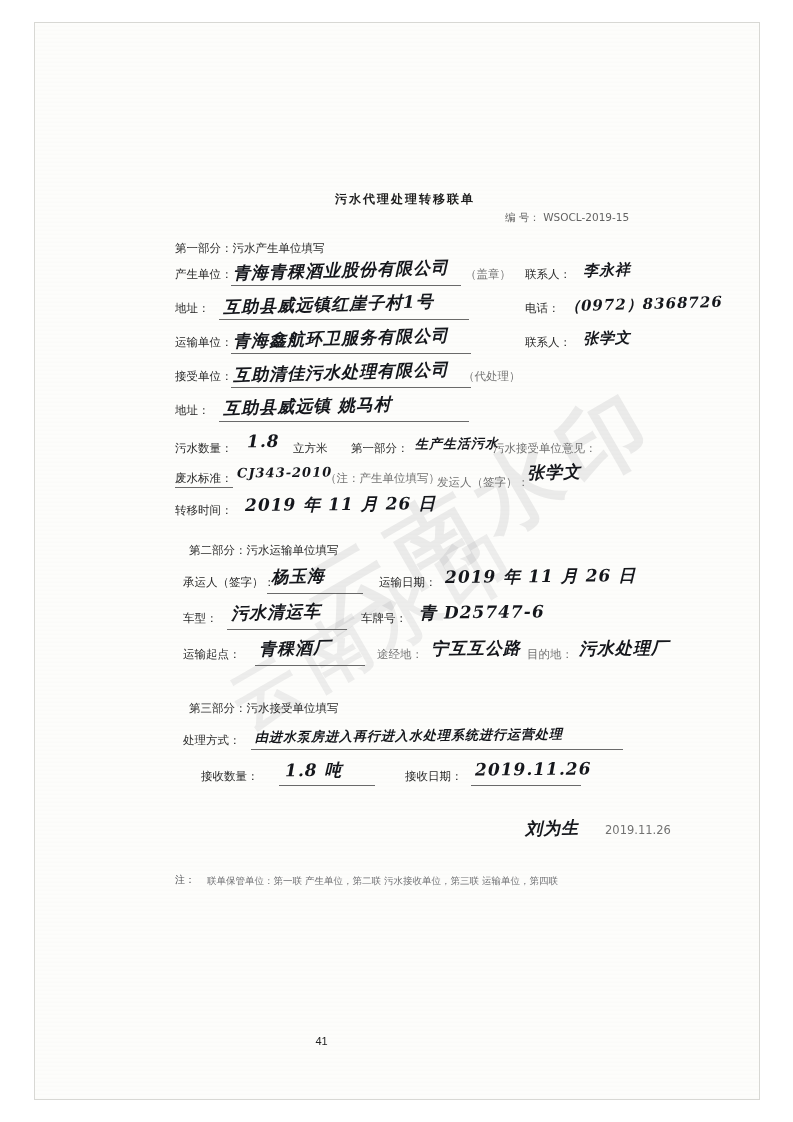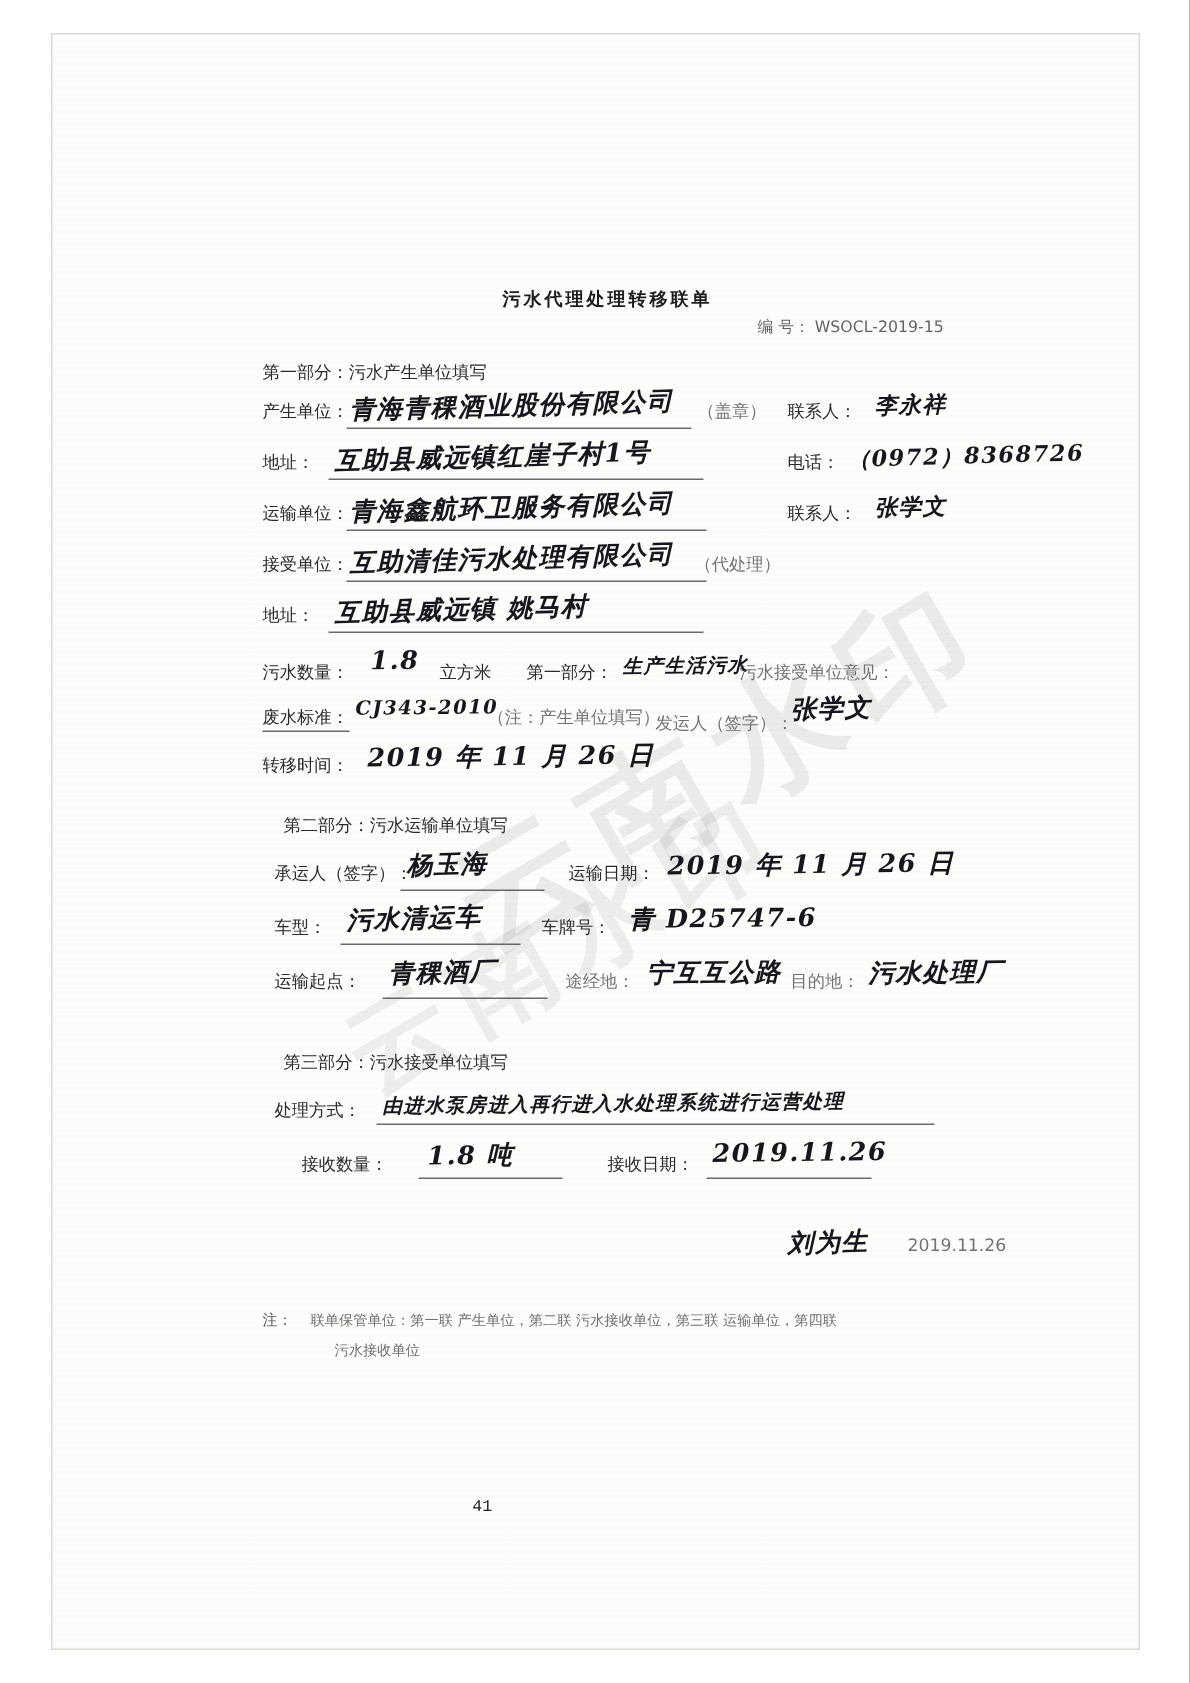--- a/index.html
+++ b/index.html
@@ -46,24 +46,24 @@
     left: 118px;
     top: 71px;
     width: 560px;
     height: 1px;
     background: #1a1a1a;
   }
   
   .page-number {
     position: absolute;
     left: 0;
-    top: 999px;
+    top: 1035px;
     width: 643px;
     text-align: center;
-    font-family: Liberation Mono, monospace;
+    font-family: Liberation Sans, sans-serif;
     font-size: 11px;
     color: #222;
   }
 
   
   .form {
     position: absolute;
     left: 140px;
     top: 160px;
     width: 480px;
@@ -279,19 +279,18 @@
       <div class="rule" style="left:104px; top:602px; width:96px;"></div>
       <div class="lbl" style="left:230px; top:586px;">接收日期：</div>
       <div class="hand s2 r0" style="left:300px; top:576px;">2019.11.26</div>
       <div class="rule" style="left:296px; top:602px; width:110px;"></div>
 
       <div class="hand s2" style="left:350px; top:634px;">刘为生</div>
       <div class="lbl faded" style="left:430px; top:640px;">2019.11.26</div>
 
       <div class="note-star" style="left:0px; top:690px;">注：</div>
       <div class="note" style="left:32px; top:690px; width:430px;">联单保管单位：第一联 产生单位，第二联 污水接收单位，第三联 运输单位，第四联</div>
-      <div class="note" style="left:48px; top:710px; width:430px;">污水接收单位</div>
 
     </div>
   </div>
 
   <div class="page-number">41</div>
 </div>
 
 </body></html>

